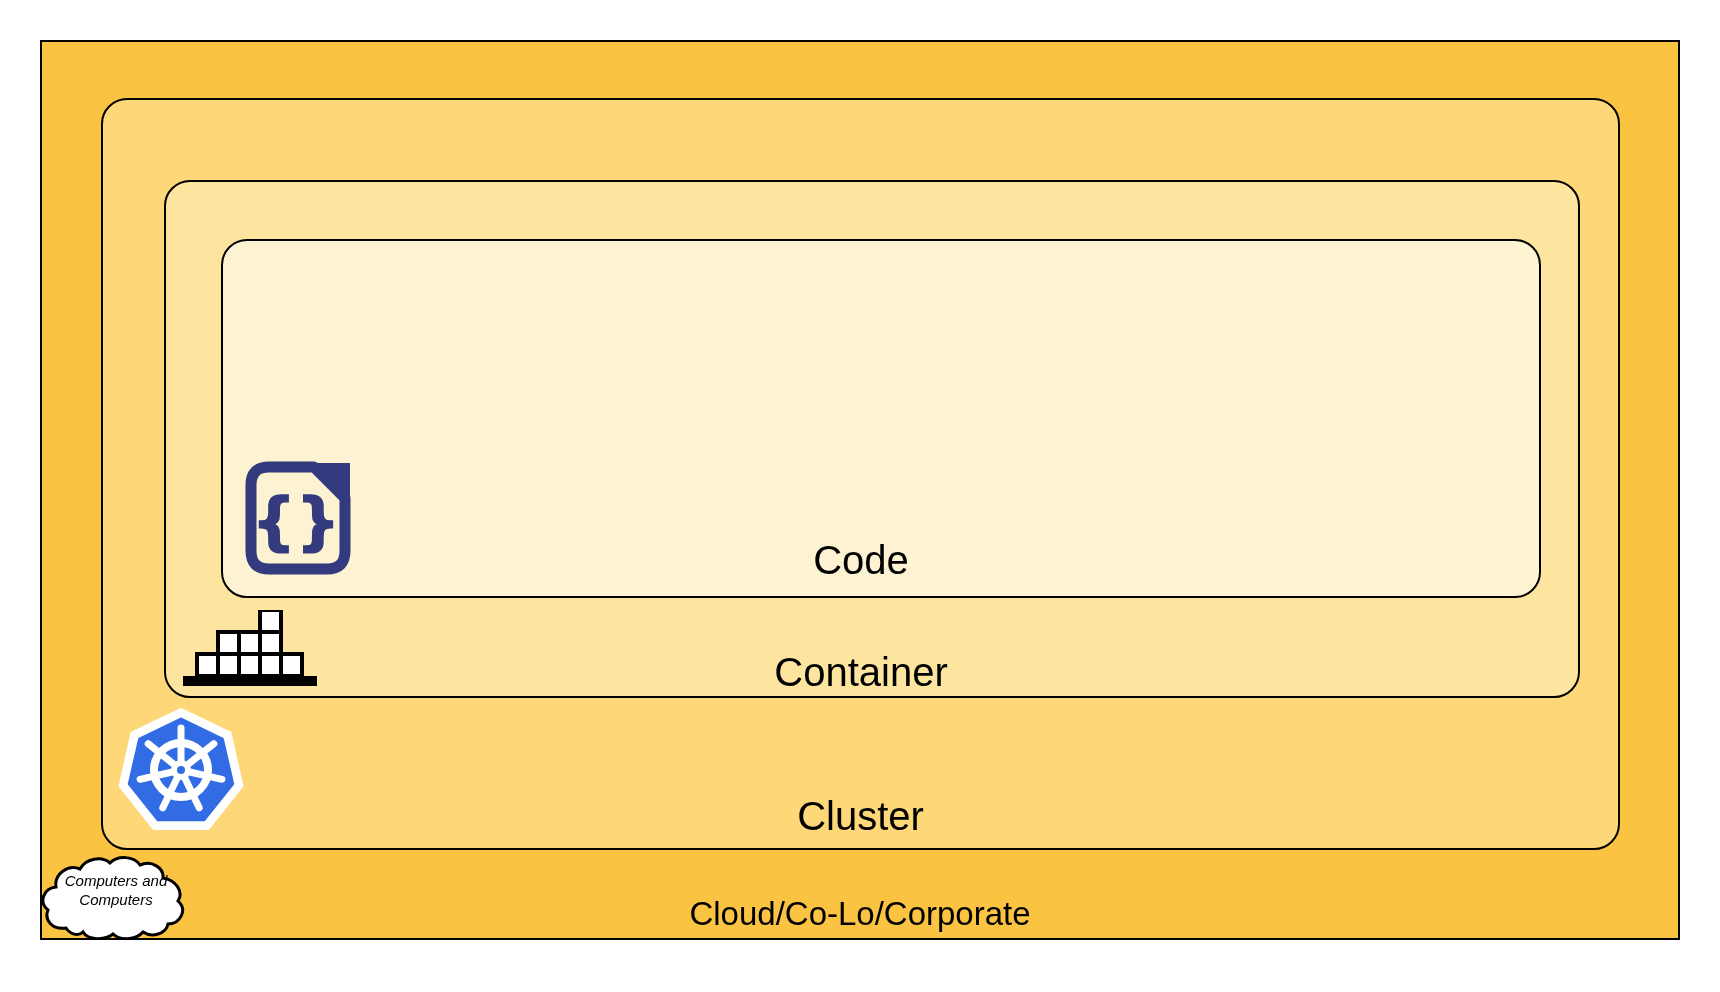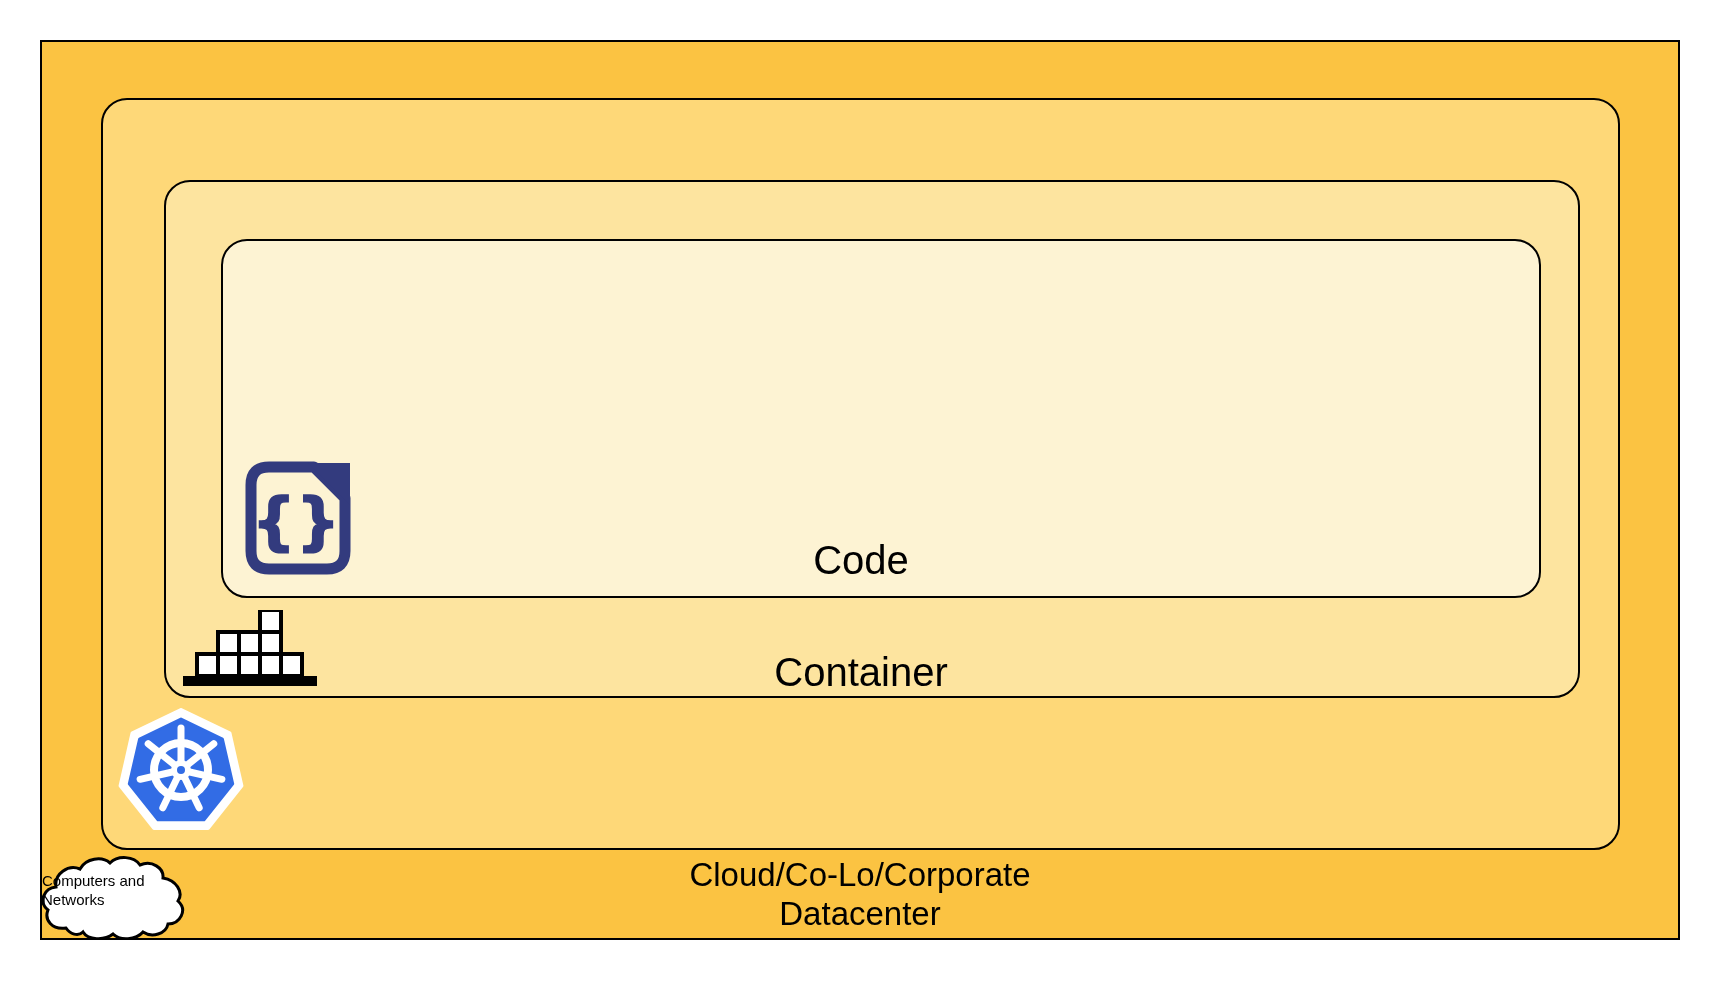--- a/index.html
+++ b/index.html
@@ -18,22 +18,22 @@
   .label-cluster{bottom:12px;}
   .label-datacenter{bottom:5px;font-size:33px;line-height:1.16;margin-top:32px;}
 
   .icon-wrap{position:absolute;line-height:0;}
   .code-icon-wrap{left:15px;bottom:18px;width:120px;height:120px;}
   .container-icon-wrap{left:17px;bottom:10px;width:134px;height:76px;}
   .k8s-icon-wrap{left:15px;bottom:12px;width:126px;height:128px;}
 
   .cloud-wrap{position:absolute;left:0;bottom:-2px;width:148px;height:86px;}
   .cloud-wrap svg{position:absolute;left:0;top:0;}
-  .cloud-text{position:absolute;left:0;right:0;top:18px;text-align:left;
-              font-size:15px;line-height:1.25;}
+  .cloud-text{position:absolute;left:0;right:0;top:18px;text-align:center;
+              font-size:15px;line-height:1.25;font-style:italic;}
 </style>
 </head>
 <body>
 
 <div class="canvas">
 
   <div class="layer layer-datacenter" style="background-color: rgb(251, 195, 66);">
 
     <div class="layer layer-cluster" style="background-color: rgb(254, 216, 120);">
 
@@ -80,42 +80,42 @@
             <line x1="63" y1="62" x2="81.2" y2="99.8"></line>
             <line x1="63" y1="62" x2="44.8" y2="99.8"></line>
             <line x1="63" y1="62" x2="22.1" y2="71.3"></line>
             <line x1="63" y1="62" x2="30.2" y2="35.8"></line>
           </g>
           <circle cx="63" cy="62" r="27" fill="none" stroke="#ffffff" stroke-width="8"></circle>
           <circle cx="63" cy="62" r="10" fill="#ffffff"></circle>
           <circle cx="63" cy="62" r="4" fill="#326CE5"></circle>
         </svg>
       </span>
+      <div class="box-label label-cluster">Cluster</div>
     </div>
 
     <div class="cloud-wrap">
       <svg width="148" height="86" viewBox="0 0 148 86">
         <path d="M 24 74
                  C 10 76 2 66 6 56
                  C -4 48 2 34 14 33
                  C 12 20 26 10 38 15
                  C 44 4 60 2 68 9
                  C 76 1 92 2 98 11
                  C 110 6 122 14 121 24
                  C 134 26 142 38 136 47
                  C 146 56 138 70 126 70
                  C 124 80 110 84 101 78
                  C 94 86 78 87 71 80
                  C 62 87 46 86 41 78
                  C 36 83 28 80 24 74 Z" fill="#ffffff" stroke="#000000" stroke-width="3"></path>
       </svg>
       <div class="cloud-text">
         <div>Computers and</div>
-        <div>Networks</div>
+        <div>Computers</div>
       </div>
     </div>
 
     <div class="box-label label-datacenter">
       <div>Cloud/Co-Lo/Corporate</div>
-      <div>Datacenter</div>
     </div>
   </div>
 </div>
 
 </body></html>

